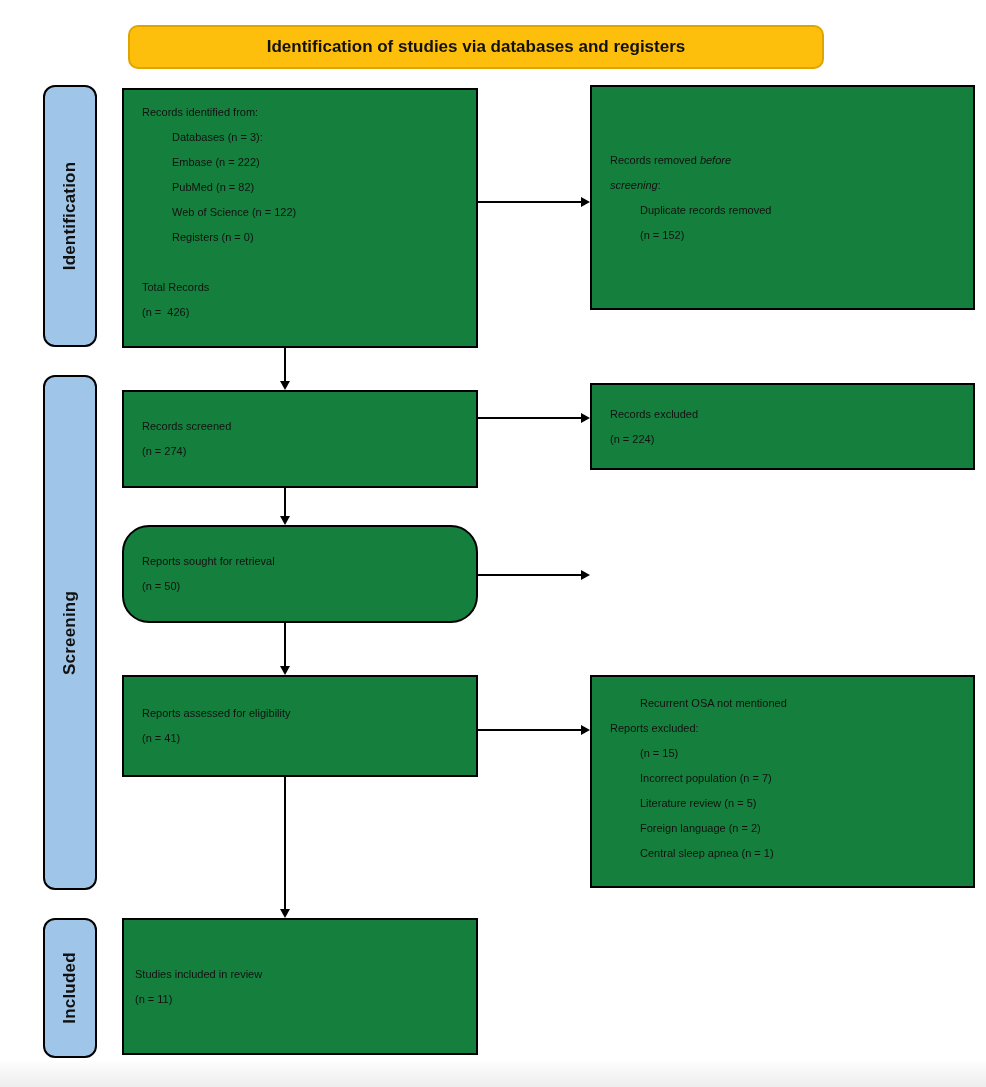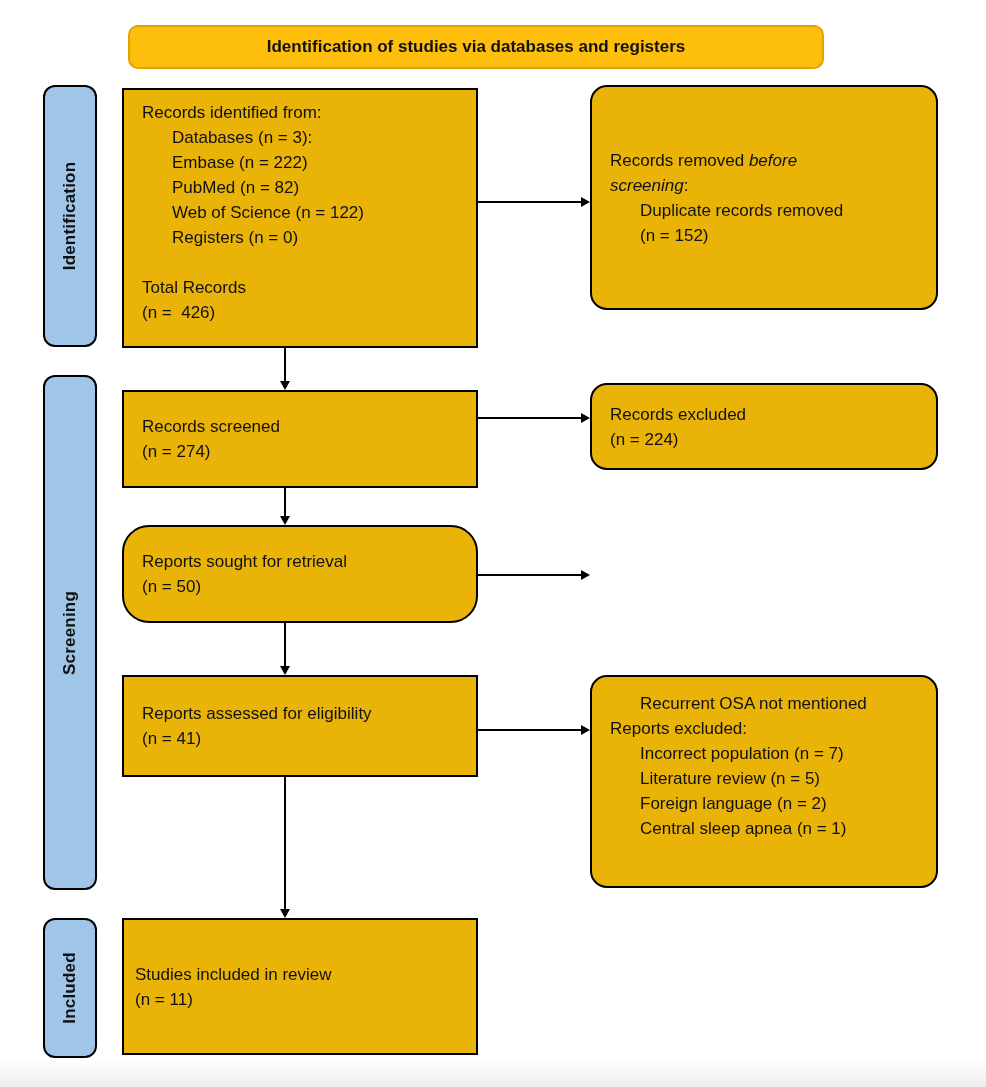--- a/index.html
+++ b/index.html
@@ -30,29 +30,29 @@
     background:var(--stage-fill);border:2px solid #000;border-radius:12px;
     display:flex;align-items:center;justify-content:center;
   }
   .stage span{
     transform:rotate(-90deg);white-space:nowrap;font-weight:bold;font-size:17px;letter-spacing:.2px;
   }
   .stage.identification{top:85px;height:262px;}
   .stage.screening{top:375px;height:515px;}
   .stage.included{top:918px;height:140px;}
   .box{
-    position:absolute;background:#eab308;border:2px solid var(--box-border);
-    font-size:17px;line-height:25px;
+    position:absolute;background:#15803d;border:2px solid var(--box-border);
+    font-size:11px;line-height:25px;
   }
   .box .line{white-space:pre-wrap;}
   .box .indent{padding-left:30px;}
   .box .spacer{height:25px;}
   .italic{font-style:italic;}
   .col-left{left:122px;width:356px;}
-  .col-right{left:590px;width:348px;border-radius:17px;}
+  .col-right{left:590px;width:385px;}
   .pad{padding:10px 18px;}
   .vcenter{display:flex;flex-direction:column;justify-content:center;padding:0 18px;}
   .b-identified{top:88px;height:260px;}
   .b-removed{top:85px;height:225px;}
   .b-screened{top:390px;height:98px;}
   .b-excluded-records{top:383px;height:87px;}
   .b-sought{top:525px;height:98px;border-radius:27px;}
   .b-not-retrieved{top:525px;height:100px;}
   .b-assessed{top:675px;height:102px;}
   .b-reports-excluded{top:675px;height:213px;padding:14px 12px 0 18px;}
@@ -123,20 +123,21 @@
 
 
   <div class="box col-left b-assessed vcenter">
     <div class="line">Reports assessed for eligibility</div>
     <div class="line">(n = 41)</div>
   </div>
 
   <div class="box col-right b-reports-excluded">
     <div class="line indent">Recurrent OSA not mentioned</div>
     <div class="line">Reports excluded:</div>
+    <div class="line indent">(n = 15)</div>
     <div class="line indent">Incorrect population (n = 7)</div>
     <div class="line indent">Literature review (n = 5)</div>
     <div class="line indent">Foreign language (n = 2)</div>
     <div class="line indent">Central sleep apnea (n = 1)</div>
   </div>
 
   <div class="box col-left b-studies-included vcenter">
     <div class="line">Studies included in review</div>
     <div class="line">(n = 11)</div>
   </div>

